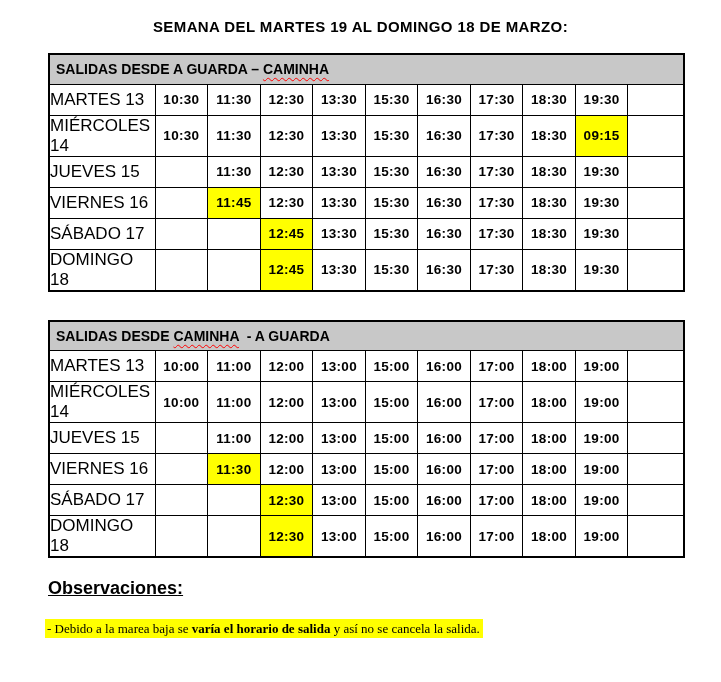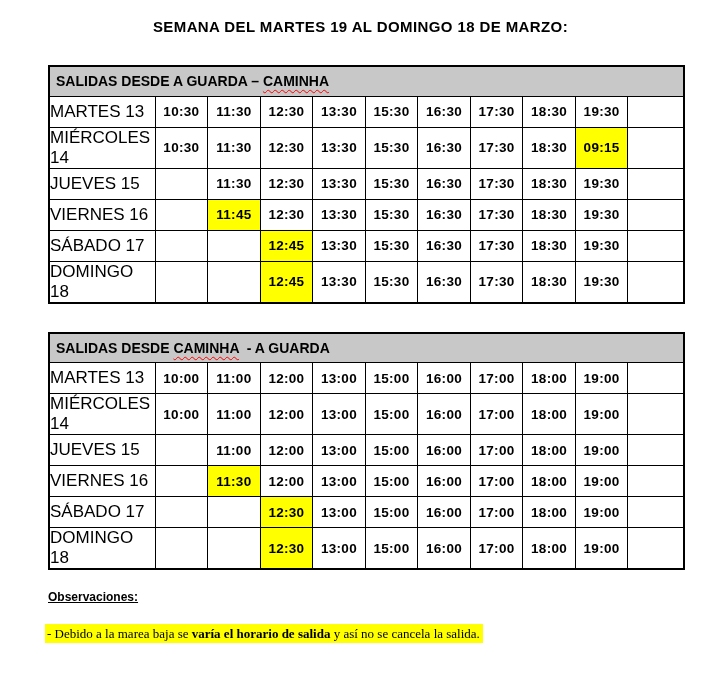--- a/index.html
+++ b/index.html
@@ -25,21 +25,21 @@
     font-weight: bold;
     letter-spacing: 0.4px;
   }
   table.schedule {
     border-collapse: collapse;
     table-layout: fixed;
     width: 637px;
     margin-left: 48px;
     border: 2px solid var(--line);
   }
-  table.schedule.first { margin-top: 30px; border-radius: 10px; }
+  table.schedule.first { margin-top: 18px; border-radius: 10px; }
   table.schedule.second { margin-top: 28px; padding-left: 18px; }
   table.schedule td {
     border: 1px solid var(--line);
     height: 31px;
     padding: 0;
     overflow: hidden;
     vertical-align: middle;
   }
   tr.title-row td {
     background: var(--hdr-bg);
@@ -64,21 +64,21 @@
   .squiggle {
     text-decoration: underline;
     text-decoration-style: wavy;
     text-decoration-color: var(--squig);
     text-decoration-thickness: 1px;
     text-decoration-skip-ink: none;
     text-underline-offset: 3px;
   }
   .observaciones {
     margin: 20px 0 0 48px;
-    font-size: 12px;
+    font-size: 18px;
     font-weight: bold;
     text-decoration: underline;
   }
   .observaciones .u { text-decoration: underline; }
   .note-line {
     margin: 22px 0 0 45px;
     font-size: 13px;
     line-height: 1.3;
   }
   .note-line mark {

